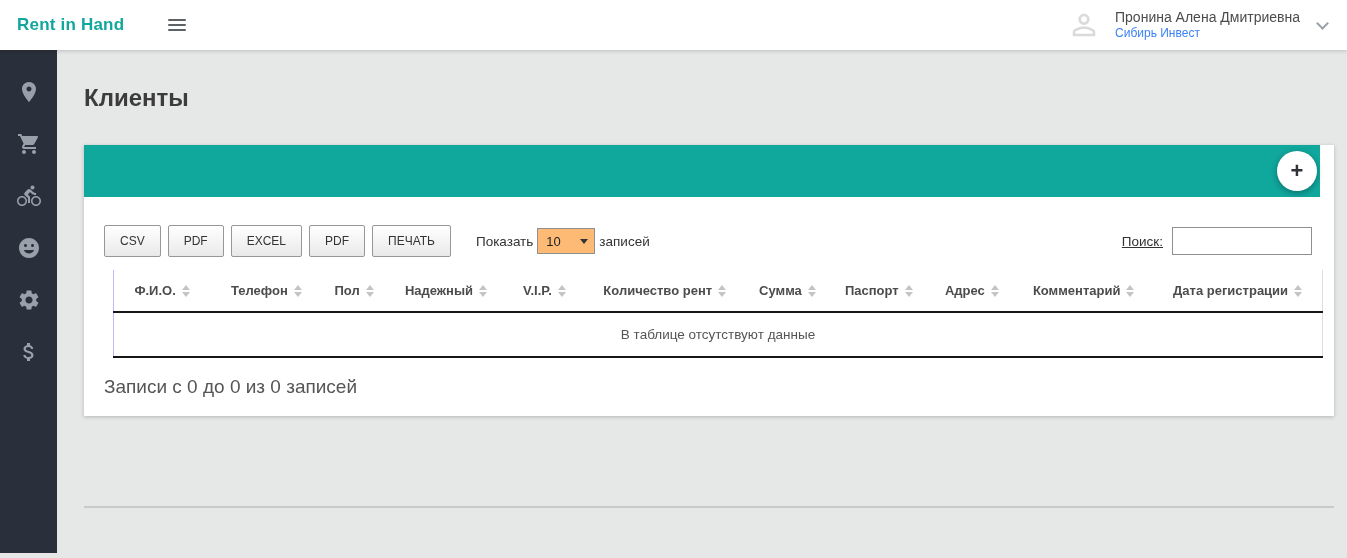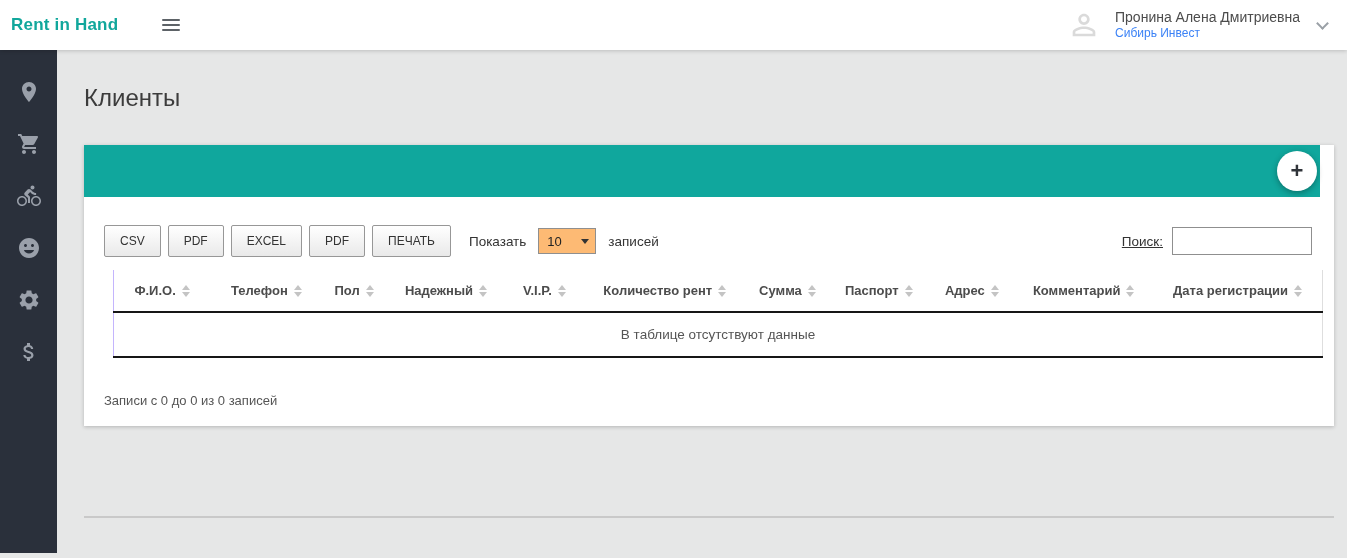--- a/index.html
+++ b/index.html
@@ -5,21 +5,21 @@
   * { box-sizing: border-box; margin: 0; padding: 0; }
   html,body { width:1347px; height:558px; overflow:hidden; }
   body {
     font-family: "Liberation Sans", sans-serif;
     background:#e6e7e7;
     color:#333;
   }
   
   .topbar{
     height:50px; background:#fff; display:flex; align-items:center;
-    padding:0 14px 0 11px; position:relative; z-index:5;
+    padding:0 14px 0 17px; position:relative; z-index:5;
     box-shadow:0 1px 4px rgba(0,0,0,.18);
   }
   .brand{ font-size:17px; font-weight:bold; color:#11a79c; letter-spacing:.2px; cursor:pointer;}
   .hamburger{ margin-left:40px; cursor:pointer; display:flex; flex-direction:column; gap:3px; padding:4px;}
   .hamburger i{ display:block; width:18px; height:2px; background:#5d6267; border-radius:1px;}
   .userbox{ margin-left:auto; display:flex; align-items:center; cursor:pointer;}
   .avatar{ width:34px; height:34px; margin-right:14px; }
   .avatar svg{ width:34px; height:34px; fill:#dadada;}
   .usertext{ line-height:1.25; }
   .username{ font-size:14px; color:#4c4c4c;}
@@ -28,40 +28,40 @@
          transform:rotate(45deg); margin:-3px 6px 0 18px;}
   
   .layout{ display:flex; align-items:flex-start;}
   .sidebar{
     width:57px; height:503px; background:#2a303b; flex:0 0 57px;
     display:flex; flex-direction:column; align-items:center; padding-top:30px; gap:28px;
   }
   .nav-item{ width:24px; height:24px; cursor:pointer;}
   .nav-item svg{ width:24px; height:24px; fill:#9aa0aa;}
   .main{ flex:1; padding:0 13px 0 27px;}
-  .page-title{ margin-top:34px; font-size:24px; font-weight:400; color:#3c3c3c; line-height:28px;}
+  .page-title{ margin-top:34px; font-size:24px; font-weight:700; color:#3c3c3c; line-height:28px;}
   
   .card{ margin-top:33px; background:#fff; box-shadow:0 1px 4px rgba(0,0,0,.22);}
   .card-top{ height:52px; background:#10a79d; width:calc(100% - 14px); position:relative;}
   .add-btn{
     position:absolute; top:6px; right:3px; width:40px; height:40px; border-radius:50%;
     background:#fff; box-shadow:0 2px 6px rgba(0,0,0,.32); cursor:pointer;
     display:flex; align-items:center; justify-content:center;
     font-size:22px; font-weight:bold; color:#30343a; line-height:1;
   }
   .card-body{ padding:28px 20px 18px;}
   
   .toolbar{ display:flex; align-items:center;}
   .btn{
     font-family:"Liberation Sans", sans-serif;
     font-size:12px; color:#333; padding:8px 15px; margin-right:7px;
     background:linear-gradient(to bottom,#ffffff 0%,#e9e9e9 100%);
     border:1px solid #979797; border-radius:2px; cursor:pointer;
   }
-  .length{ margin-left:11px; display:flex; align-items:center; gap:12px; font-size:13.5px; color:#333;}
+  .length{ margin-left:18px; display:flex; align-items:center; gap:4px; font-size:13.5px; color:#333;}
   .selwrap{ position:relative; display:inline-block;}
   .selwrap select{
     -webkit-appearance:none; appearance:none;
     width:58px; height:26px; border:1px solid #8f8f8f; border-radius:0;
     background:#fdba74; font-size:13px; padding:2px 20px 2px 8px; color:#222; cursor:pointer;
     font-family:"Liberation Sans", sans-serif;
   }
   .sel-arrow{ position:absolute; right:7px; top:11px; width:0; height:0; pointer-events:none;
     border-left:4px solid transparent; border-right:4px solid transparent; border-top:5px solid #333;}
   .search{ margin-left:auto; display:flex; align-items:center; gap:9px; font-size:13.5px; color:#333; padding-right:2px;text-decoration:underline;}
@@ -83,21 +83,21 @@
   .sort .down{ border-top:5px solid #c4c4c4;}
   th:nth-child(1){width:8.0%} th:nth-child(2){width:9.3%} th:nth-child(3){width:5.2%}
   th:nth-child(4){width:10.0%} th:nth-child(5){width:6.3%} th:nth-child(6){width:13.6%}
   th:nth-child(7){width:6.7%} th:nth-child(8){width:8.4%} th:nth-child(9){width:7.0%}
   th:nth-child(10){width:11.5%}
   td.empty{
     text-align:center; padding:14px 10px; font-size:13.5px; color:#555;
     border-bottom:2px solid #161616; background:#fff;
   }
   
-  .tfoot{ margin-top:35px; display:flex; align-items:center; font-size:13px; color:#555;}
+  .tfoot{ margin-top:18px; display:flex; align-items:center; font-size:19px; color:#555;}
   .pager{ margin-left:auto; display:flex; gap:44px; padding-right:6px;}
   .page-link{ color:#6b6b6b; cursor:pointer;}
   
   .bottom-divider{ height:2px; background:#c9c9c9; margin-top:90px;}
 </style>
 </head>
 <body>
 
 <header class="topbar">
   <div class="brand">Rent in Hand</div>

